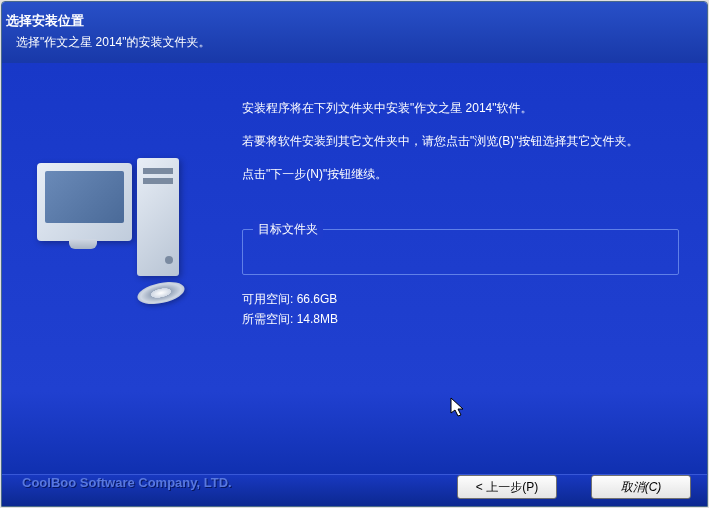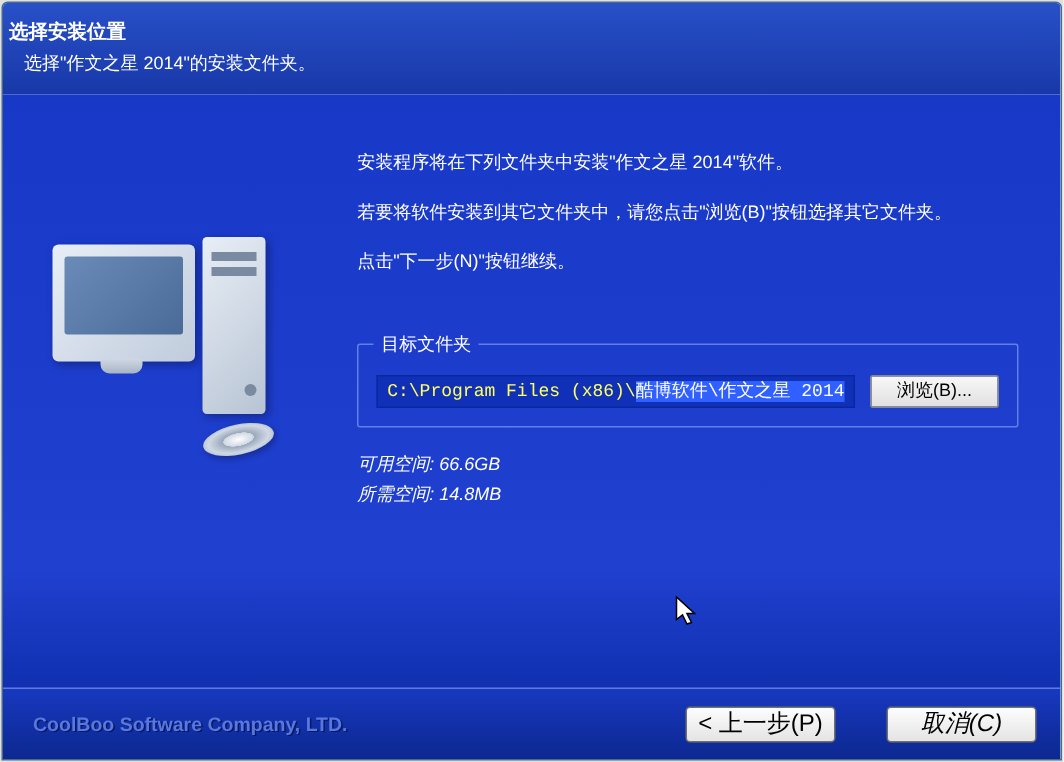--- a/index.html
+++ b/index.html
@@ -163,21 +163,21 @@
       font-size: 12px;
     }
     .content p {
       margin-bottom: 14px;
       line-height: 1.6;
     }
     .fieldset {
       margin-top: 44px;
       border: 1px solid #6080e8;
       border-radius: 2px;
-      padding: 20px 12px 12px;
+      padding: 32px 12px 12px;
       position: relative;
     }
     .legend {
       position: absolute;
       top: -9px;
       left: 10px;
       background: #1e3ccc;
       padding: 0 5px;
       font-size: 12px;
       color: #fff;
@@ -211,45 +211,44 @@
       border: 1px solid #888;
       font-size: 12px;
       cursor: pointer;
       border-radius: 2px;
     }
     .space-info {
       margin-top: 14px;
       font-size: 12px;
       color: #fff;
       line-height: 1.7;
-      font-style: italic;
     }
     .footer {
-      height: 48px;
+      height: 32px;
       background: linear-gradient(to bottom, #1838c0, #0c2890);
       border-top: 1px solid #3858d8;
       display: flex;
-      align-items: center;
+      align-items: flex-start;
       padding: 0 16px 0 20px;
     }
     .footer-brand {
       color: #5878e0;
       font-size: 13px;
       font-weight: bold;
       text-shadow: 1px 1px 0 #081860;
       flex: 1;
     }
     .wiz-btn {
       width: 100px;
       height: 24px;
       margin-left: 10px;
       background: linear-gradient(to bottom, #fdfdfd, #e4e4e4);
       border: 1px solid #707070;
       border-radius: 3px;
-      font-size: 16px;
+      font-size: 12px;
       cursor: pointer;
     }
     .wiz-btn.gap { margin-left: 34px; font-style: italic; }
     .cursor-arrow {
       position: absolute;
       left: 448px;
       top: 334px;
       pointer-events: none;
     }
   </style>
@@ -273,24 +272,20 @@
         <div class="disc"></div>
       </div>
     </div>
     <div class="content">
       <p>安装程序将在下列文件夹中安装"作文之星 2014"软件。</p>
       <p>若要将软件安装到其它文件夹中，请您点击"浏览(B)"按钮选择其它文件夹。</p>
       <p>点击"下一步(N)"按钮继续。</p>
 
       <div class="fieldset">
         <div class="legend">目标文件夹</div>
-        <div class="path-row">
-          <div class="path-input"><span>C:\Program Files (x86)\</span><span class="sel">酷博软件\作文之星 2014</span></div>
-          <button class="browse-btn">浏览(B)...</button>
-        </div>
       </div>
 
       <div class="space-info">
         <div><span>可用空间: </span><span>66.6GB</span></div>
         <div><span>所需空间: </span><span>14.8MB</span></div>
       </div>
     </div>
 
     <svg class="cursor-arrow" width="18" height="22" viewBox="0 0 18 22">
       <path d="M1 1 L1 16 L5 13 L8 19 L11 18 L8 12 L13 12 Z" fill="#fff" stroke="#000" stroke-width="1"></path>

